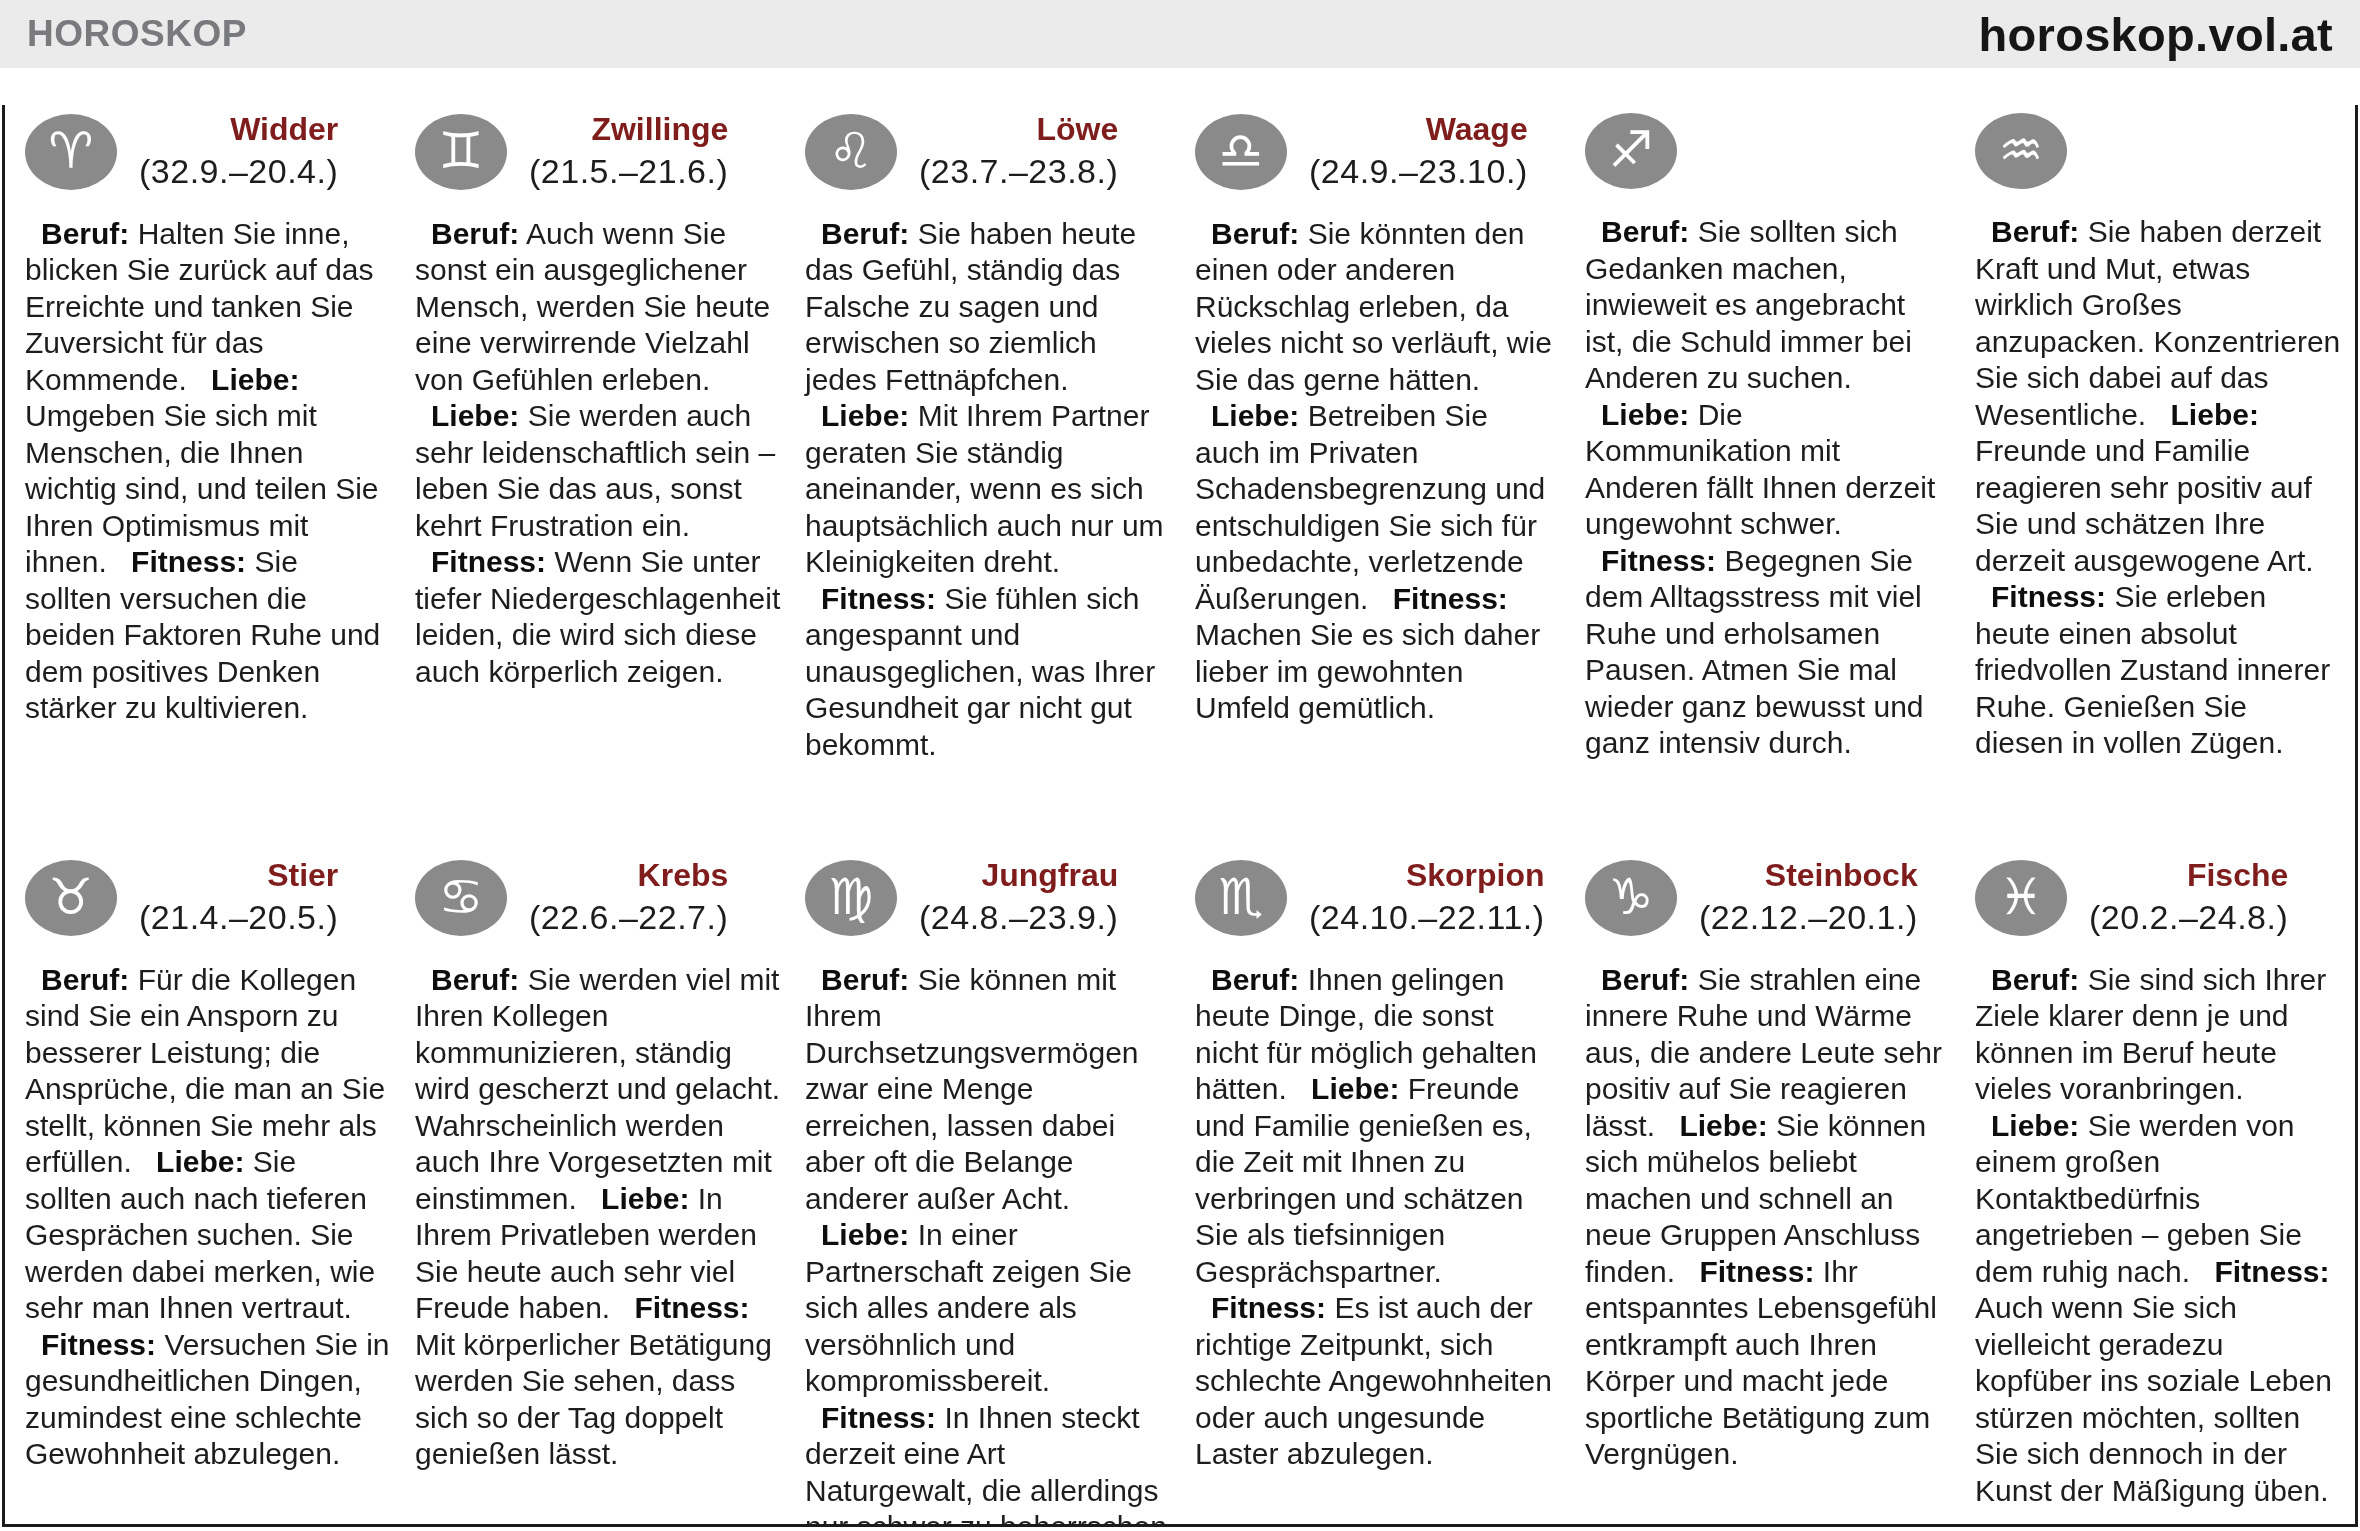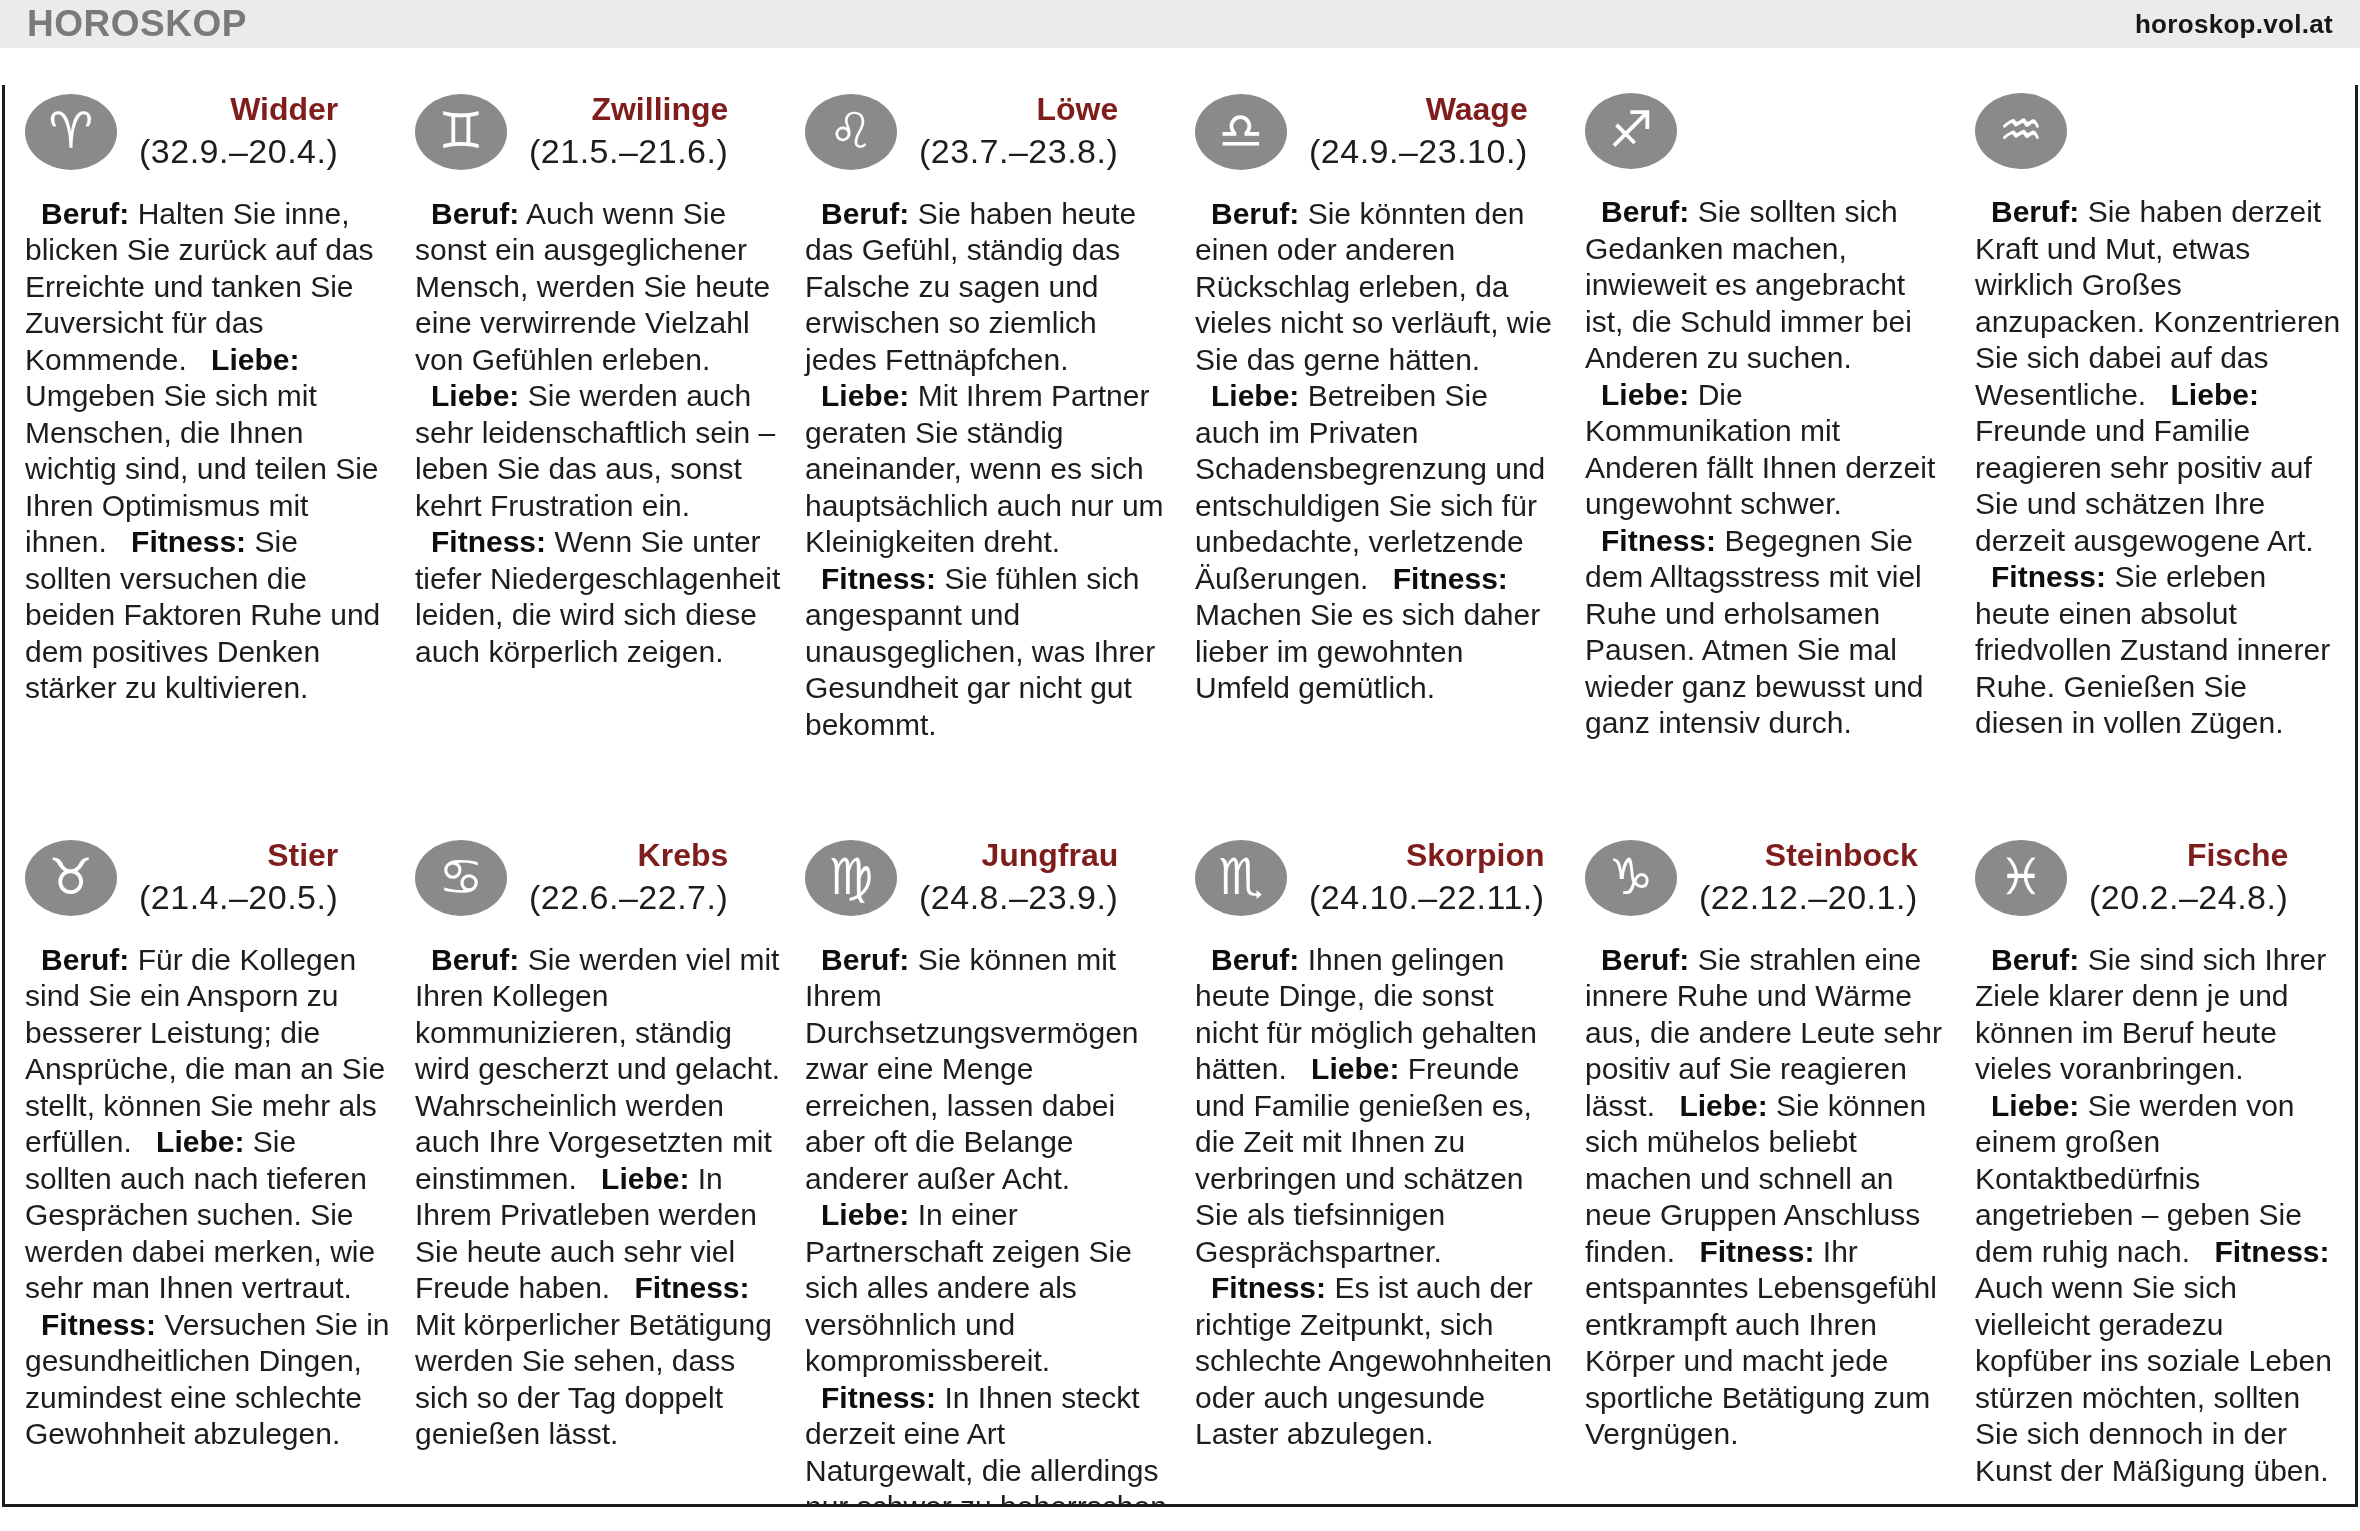--- a/index.html
+++ b/index.html
@@ -2,29 +2,29 @@
 <html lang="de"><head>
 <meta charset="utf-8">
 <style>
   html,body{margin:0;padding:0;}
   body{
     width:2360px;height:1531px;overflow:hidden;background:#ffffff;
     font-family:"Liberation Sans","DejaVu Sans",sans-serif;
   }
   
   .topbar{
-    height:48px;background:#ebebeb;
+    height:68px;background:#ebebeb;
     display:flex;justify-content:space-between;align-items:center;
     padding:0 27px;box-sizing:border-box;
   }
   .page-title{
     font-size:37px;font-weight:700;color:#797a7d;letter-spacing:.5px;
   }
   .site-url{
-    font-size:26px;font-weight:700;color:#161616;letter-spacing:.3px;
+    font-size:47px;font-weight:700;color:#161616;letter-spacing:.3px;
   }
   
   .frame{
     margin:37px 2px 0 2px;height:1422px;box-sizing:border-box;
     border-left:3px solid #1b1b1b;border-right:3px solid #1b1b1b;border-bottom:3px solid #1b1b1b;
     background:#ffffff;overflow:hidden;
   }
   .grid{
     display:grid;grid-template-columns:repeat(6,1fr);
     column-gap:24px;row-gap:96px;

